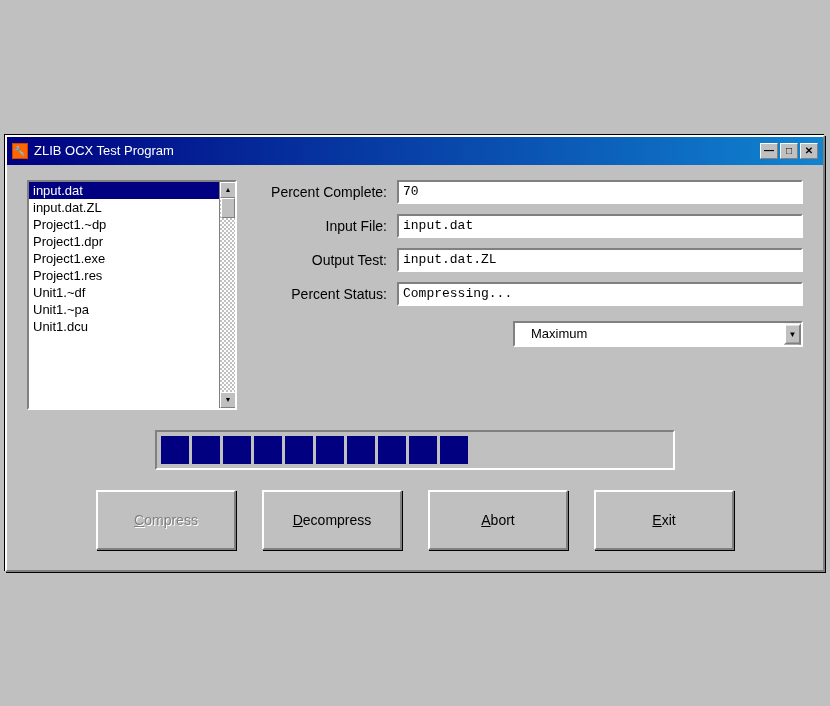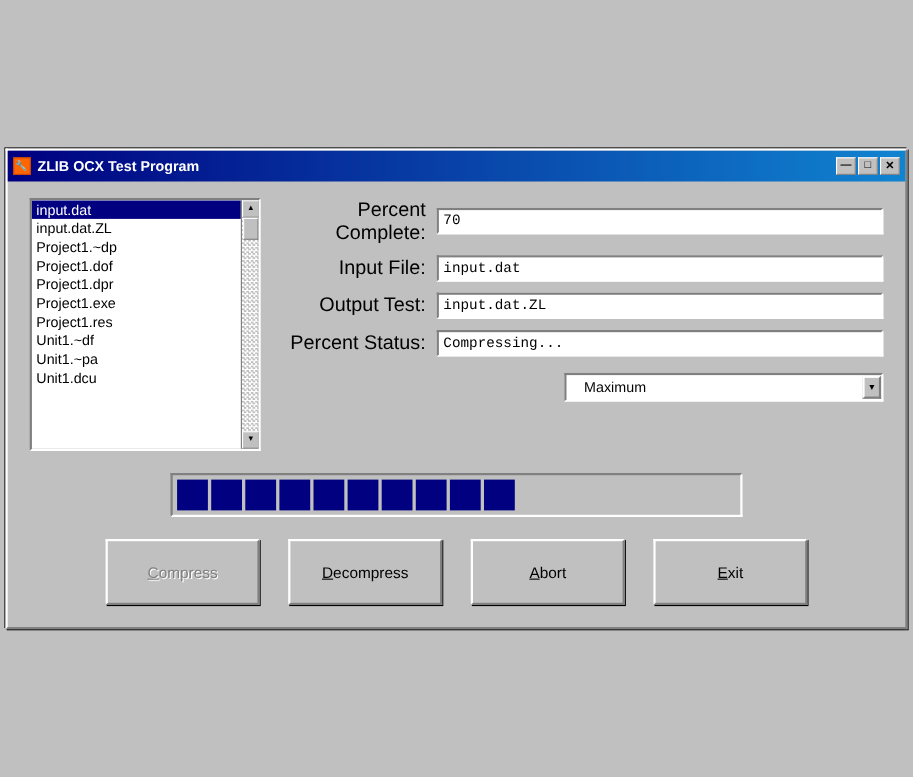--- a/index.html
+++ b/index.html
@@ -51,21 +51,21 @@
       border: 1px solid #cc4400;
       display: flex;
       align-items: center;
       justify-content: center;
       font-size: 9px;
       color: white;
       font-weight: bold;
     }
 
     .title-text {
-      font-weight: bold;
+      font-weight: normal;
       font-size: 13px;
       color: white;
     }
 
     .title-controls {
       display: flex;
       gap: 2px;
     }
 
     .title-btn {
@@ -116,21 +116,21 @@
     .field-row {
       display: flex;
       align-items: center;
       gap: 10px;
     }
 
     .field-label {
       text-align: right;
       width: 130px;
       flex-shrink: 0;
-      font-size: 18px;
+      font-size: 14px;
       color: #000;
     }
 
     .field-input {
       flex: 1;
       height: 24px;
       background: white;
       border: 2px solid;
       border-color: #808080 #ffffff #ffffff #808080;
       padding: 2px 4px;
@@ -342,21 +342,20 @@
 
     <div class="main-area">
 
       <div class="file-list-container">
         <div class="list-scroll-area">
           <div class="file-list-inner">
             <ul id="file-list-ul">
             <li class="selected">input.dat</li>
                 <li>input.dat.ZL</li>
                 <li>Project1.~dp</li>
-                <li>Project1.dof</li>
                 <li>Project1.dpr</li>
                 <li>Project1.exe</li>
                 <li>Project1.res</li>
                 <li>Unit1.~df</li>
                 <li>Unit1.~pa</li>
                 <li>Unit1.dcu</li>
               </ul>
           </div>
           <div class="scrollbar">
             <div class="scrollbar-btn">▲</div>

